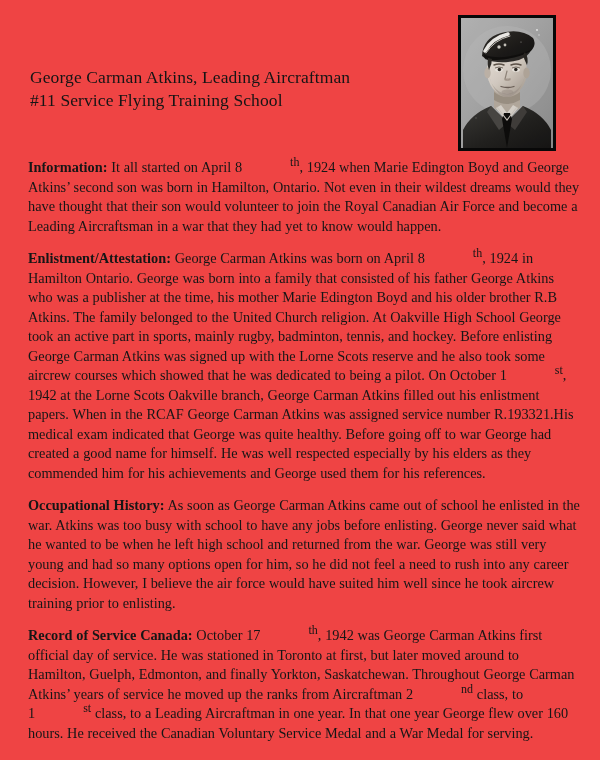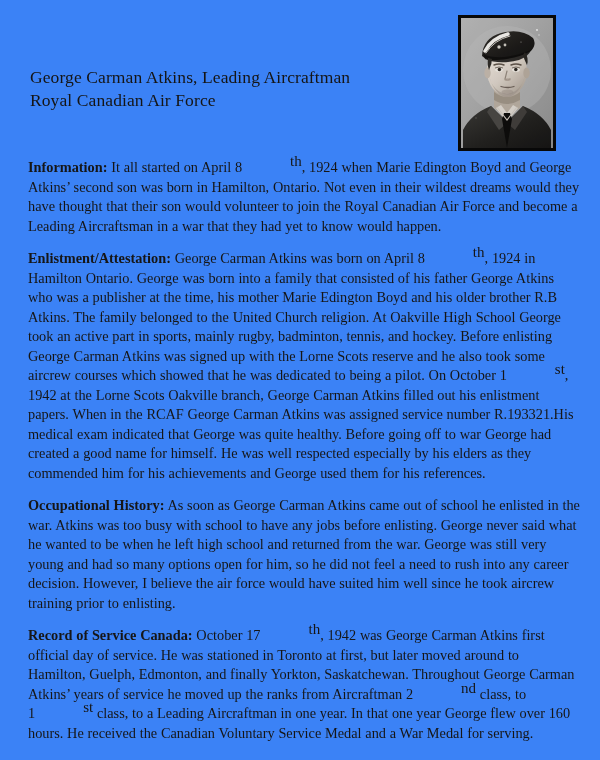--- a/index.html
+++ b/index.html
@@ -12,21 +12,21 @@
     height: 760px;
     position: relative;
     overflow: hidden;
     font-family: "Liberation Serif", "DejaVu Serif", serif;
     color: #1a1a1a;
   }
 
   .page {
     position: absolute;
     inset: 0;
-    background: #3b82f6;
+    background: #ef4444;
   }
 
   
   .portrait-wrap {
     position: absolute;
     left: 458px;
     top: 15px;
     width: 98px;
     height: 136px;
     background: #0a0a0a;
@@ -69,21 +69,21 @@
     text-align: left;
     margin: 0 0 13px 0;
     color: #161616;
     word-spacing: 0.2px;
   }
   .para:last-child { margin-bottom: 16px; }
   .lead {
     font-weight: bold;
   }
   sup {
-    font-size: 15px;
+    font-size: 12px;
     vertical-align: super;
     line-height: 0;
     padding-left: 48px;
   }
 </style>
 </head>
 <body>
 
 <div class="page">
 
@@ -169,21 +169,21 @@
       <circle cx="76" cy="12" r="0.9" fill="#ffffff" opacity="0.85"></circle>
       <circle cx="78" cy="17" r="0.7" fill="#ffffff" opacity="0.7"></circle>
       <circle cx="60" cy="24" r="0.6" fill="#e8e8e8" opacity="0.6"></circle>
       <circle cx="15" cy="100" r="0.7" fill="#ffffff" opacity="0.25"></circle>
       <rect x="0" y="0" width="92" height="130" fill="#000000" opacity="0.04"></rect>
     </svg>
   </div>
 
   <div class="title-block">
     <div class="title-line">George Carman Atkins, Leading Aircraftman</div>
-    <div class="title-line">Royal Canadian Air Force</div>
+    <div class="title-line">#11 Service Flying Training School</div>
   </div>
 
   <div class="body-block">
 
     <p class="para"><span class="lead">Information:</span><span> It all started on April 8</span><sup>th</sup><span>, 1924 when Marie Edington Boyd and George Atkins’ second son was born in Hamilton, Ontario. Not even in their wildest dreams would they have thought that their son would volunteer to join the Royal Canadian Air Force and become a Leading Aircraftsman in a war that they had yet to know would happen.</span></p>
 
     <p class="para"><span class="lead">Enlistment/Attestation:</span><span> George Carman Atkins was born on April 8</span><sup>th</sup><span>, 1924 in Hamilton Ontario. George was born into a family that consisted of his father George Atkins who was a publisher at the time, his mother Marie Edington Boyd and his older brother R.B Atkins. The family belonged to the United Church religion. At Oakville High School George took an active part in sports, mainly rugby, badminton, tennis, and hockey. Before enlisting George Carman Atkins was signed up with the Lorne Scots reserve and he also took some aircrew courses which showed that he was dedicated to being a pilot. On October 1</span><sup>st</sup><span>, 1942 at the Lorne Scots Oakville branch, George Carman Atkins filled out his enlistment papers. When in the RCAF George Carman Atkins was assigned service number R.193321.His medical exam indicated that George was quite healthy. Before going off to war George had created a good name for himself. He was well respected especially by his elders as they commended him for his achievements and George used them for his references.</span></p>
 
     <p class="para"><span class="lead">Occupational History:</span><span> As soon as George Carman Atkins came out of school he enlisted in the war. Atkins was too busy with school to have any jobs before enlisting. George never said what he wanted to be when he left high school and returned from the war. George was still very young and had so many options open for him, so he did not feel a need to rush into any career decision. However, I believe the air force would have suited him well since he took aircrew training prior to enlisting.</span></p>
 

